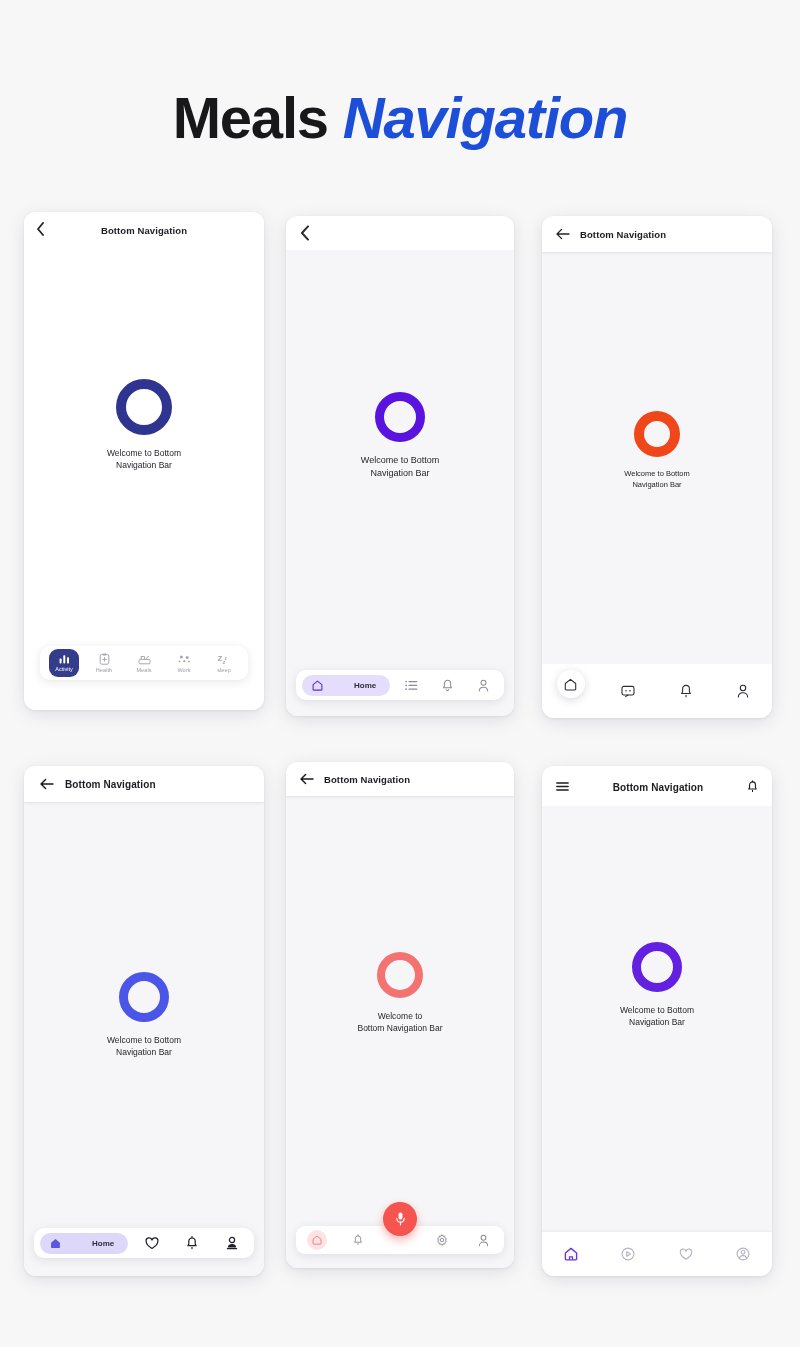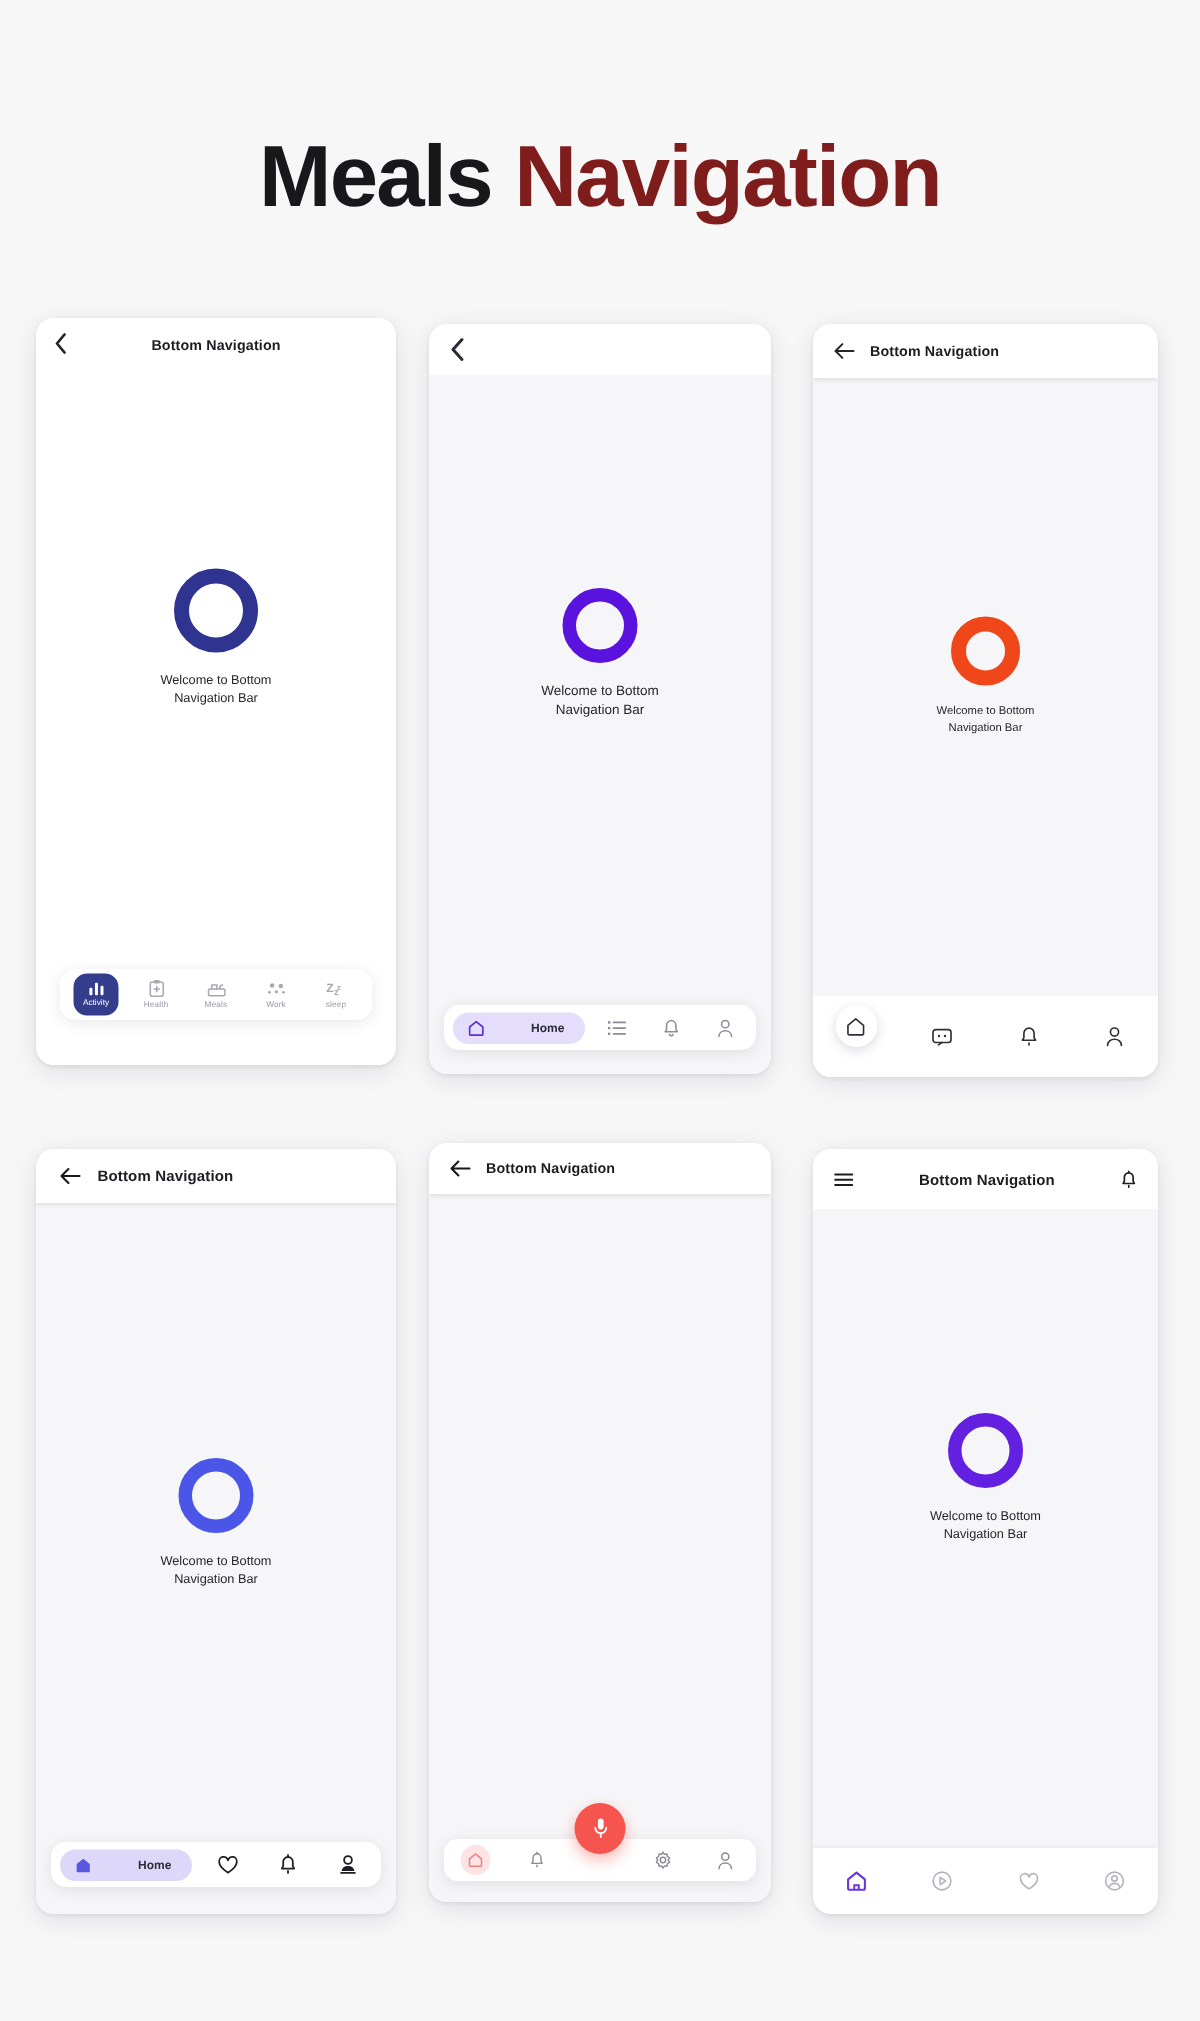--- a/index.html
+++ b/index.html
@@ -13,21 +13,21 @@
 
   
   .heading {
     position: absolute; top: 82px; left: 0; width: 800px;
     text-align: center;
     font-size: 58px; font-weight: 700; letter-spacing: -1.2px;
     line-height: 72px;
     white-space: nowrap;
   }
   .heading .h-dark { color: #18181b; }
-  .heading .h-blue { color: #7f1d1d; }
+  .heading .h-blue { color: #1d4ed8; font-style: italic; }
 
   
   .phone {
     position: absolute;
     background: #ffffff;
     border-radius: 12px;
     overflow: hidden;
     box-shadow: 0 4px 18px rgba(20,20,40,0.10), 0 1px 3px rgba(20,20,40,0.07);
   }
   .phone-inner { position: relative; width: 100%; height: 100%; }
@@ -392,20 +392,25 @@
       <div class="screen-body tint" style="top:0;"></div>
       <div class="appbar shadow" style="height:34px; padding:0 14px; gap:10px;">
         <span class="back-ico">
           <svg width="14" height="12" viewBox="0 0 14 12">
             <path d="M13 6H1.6M5.6 1.4L1 6l4.6 4.6" fill="none" stroke="#18181e" stroke-width="1.4" stroke-linecap="round" stroke-linejoin="round"></path>
           </svg>
         </span>
         <span class="appbar-title">Bottom Navigation</span>
       </div>
 
+      <div class="hero" style="top:190px;">
+        <div class="ring" style="width:46px; height:46px; border:8px solid #f47272;"></div>
+        <div class="hero-text" style="font-size:8.5px;">Welcome to
+Bottom Navigation Bar</div>
+      </div>
 
       <div class="fab" style="left:50%; margin-left:-17px; bottom:32px; width:34px; height:34px; background:#f5544f; box-shadow:0 4px 10px rgba(244,90,85,0.45); z-index:6;">
         <span>
           <svg width="11" height="16" viewBox="0 0 11 16">
             <rect x="3.6" y="1.4" width="3.8" height="7.2" rx="1.9" fill="#fff"></rect>
             <path d="M1.8 7.4a3.7 3.7 0 0 0 7.4 0" fill="none" stroke="#fff" stroke-width="1.2" stroke-linecap="round"></path>
             <path d="M5.5 11.2v2.6" stroke="#fff" stroke-width="1.2" stroke-linecap="round"></path>
           </svg>
         </span>
       </div>

